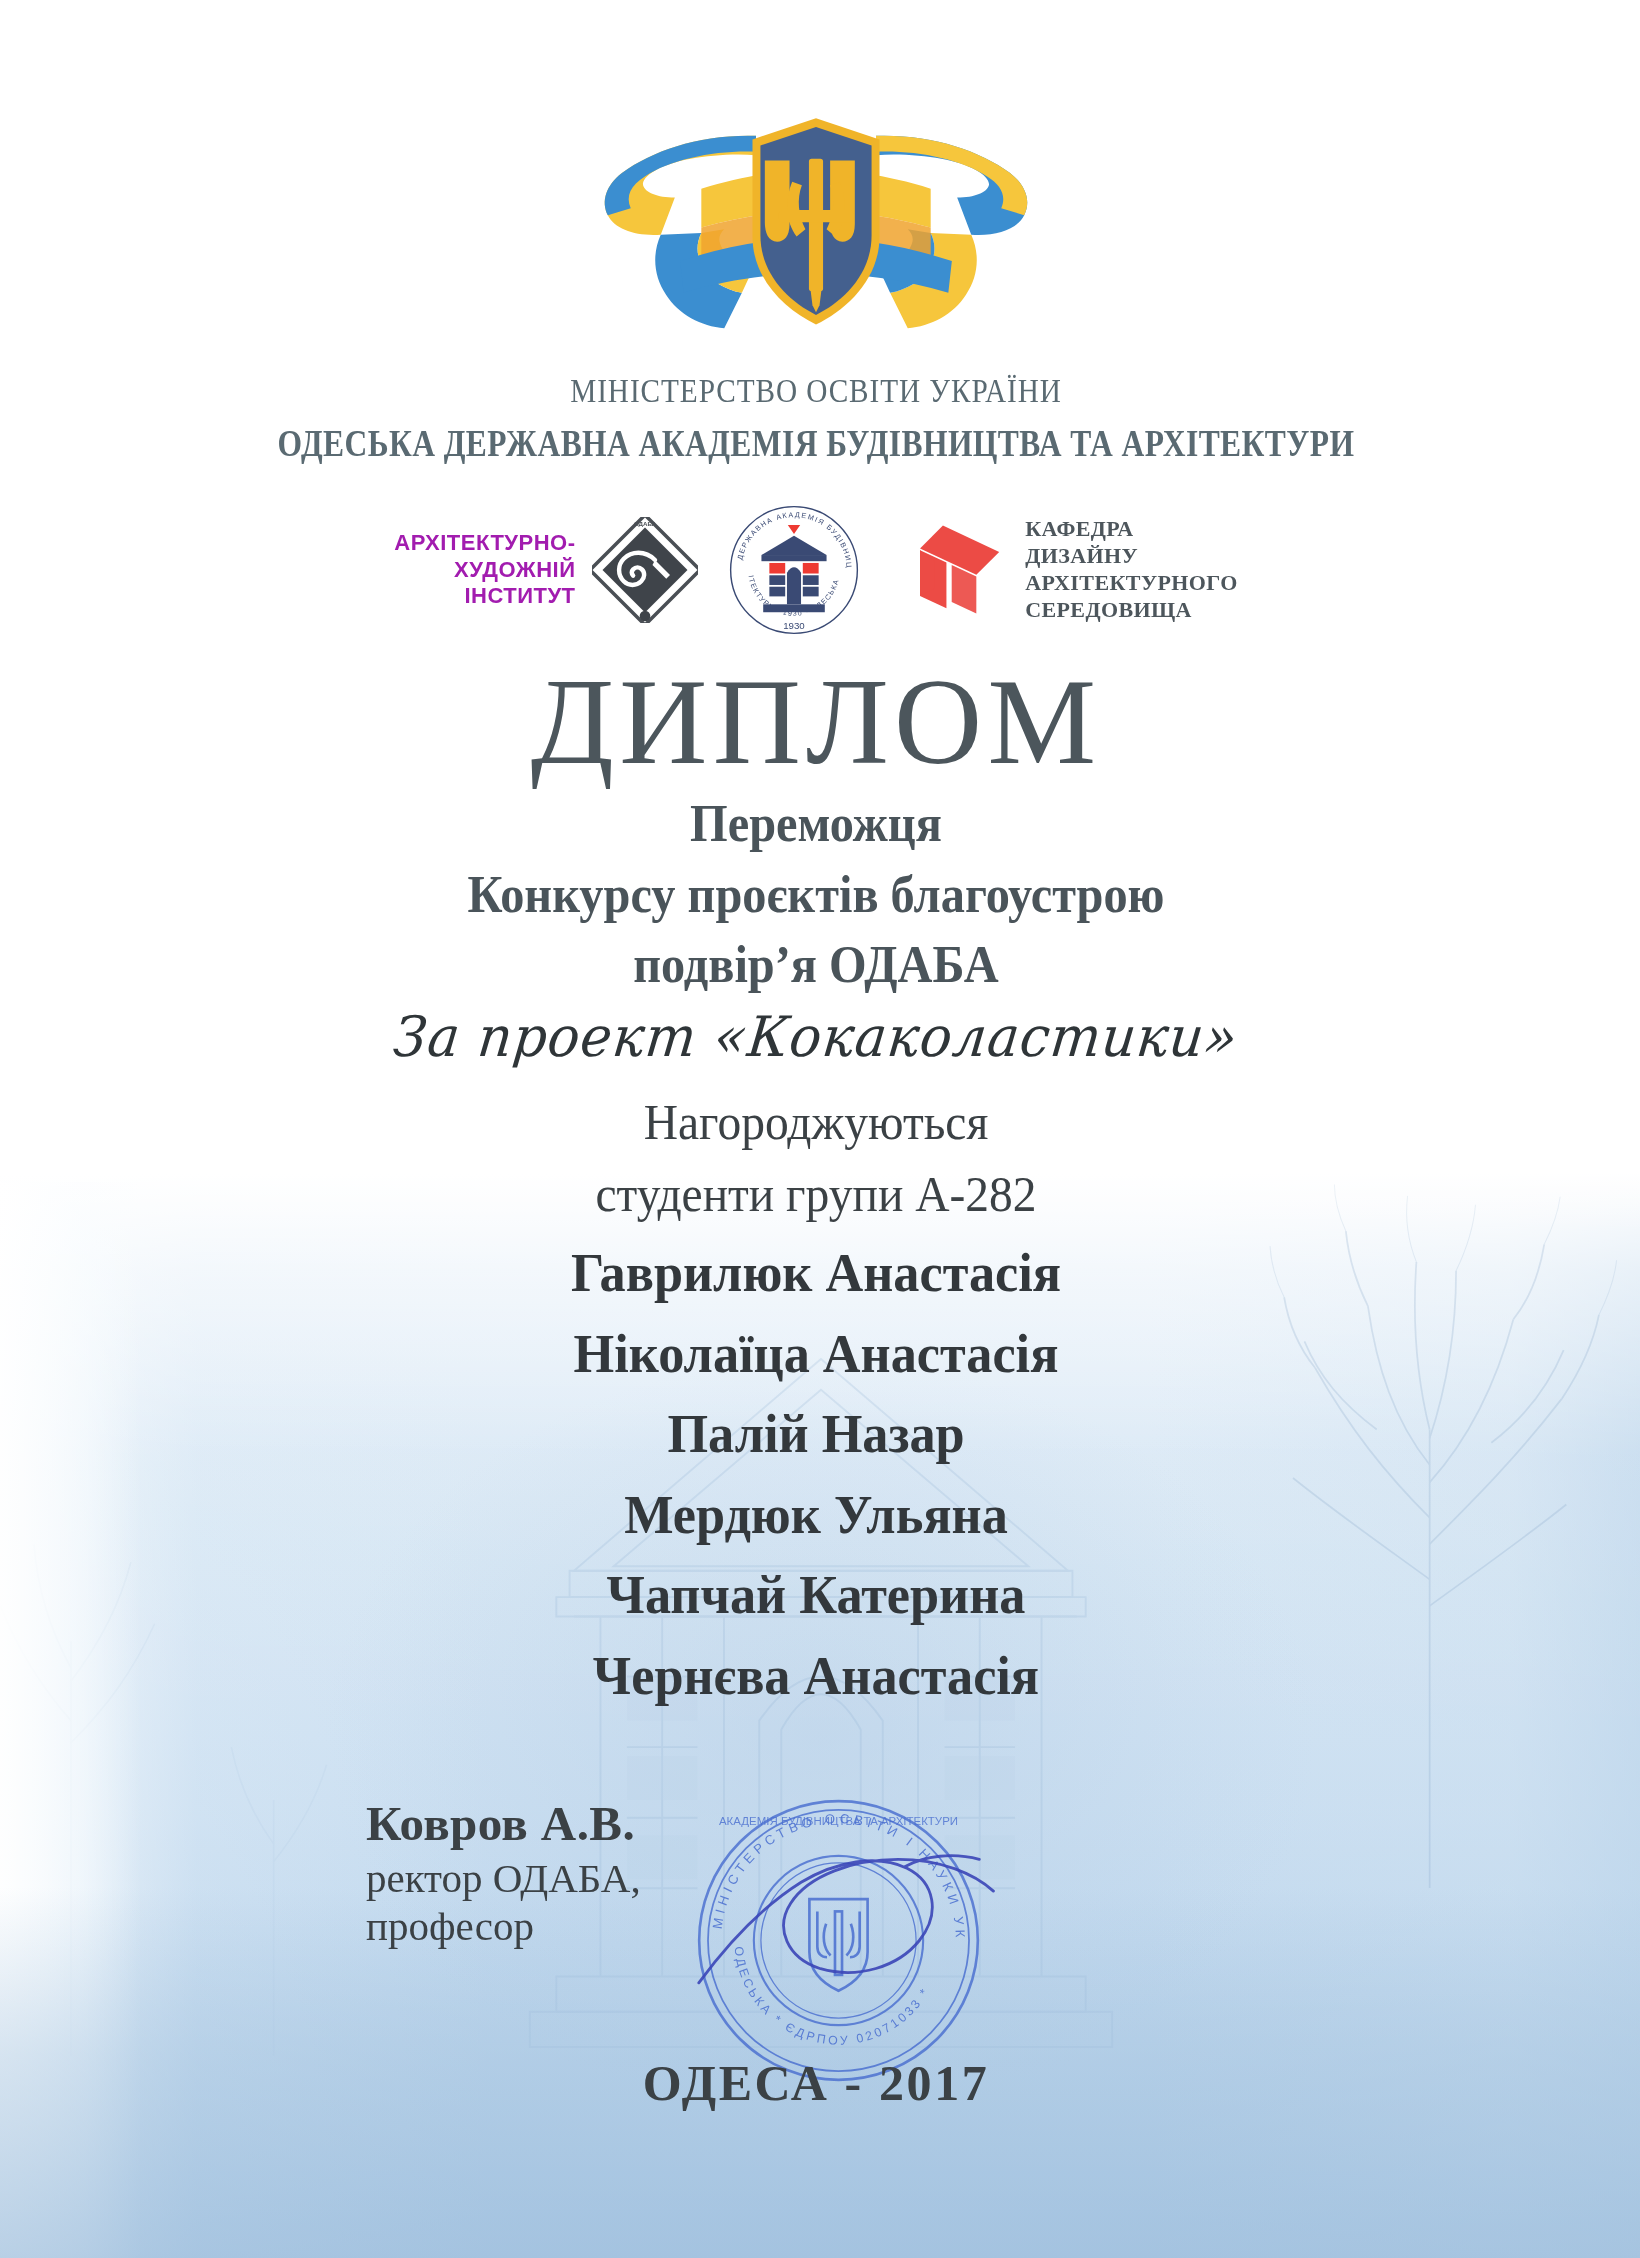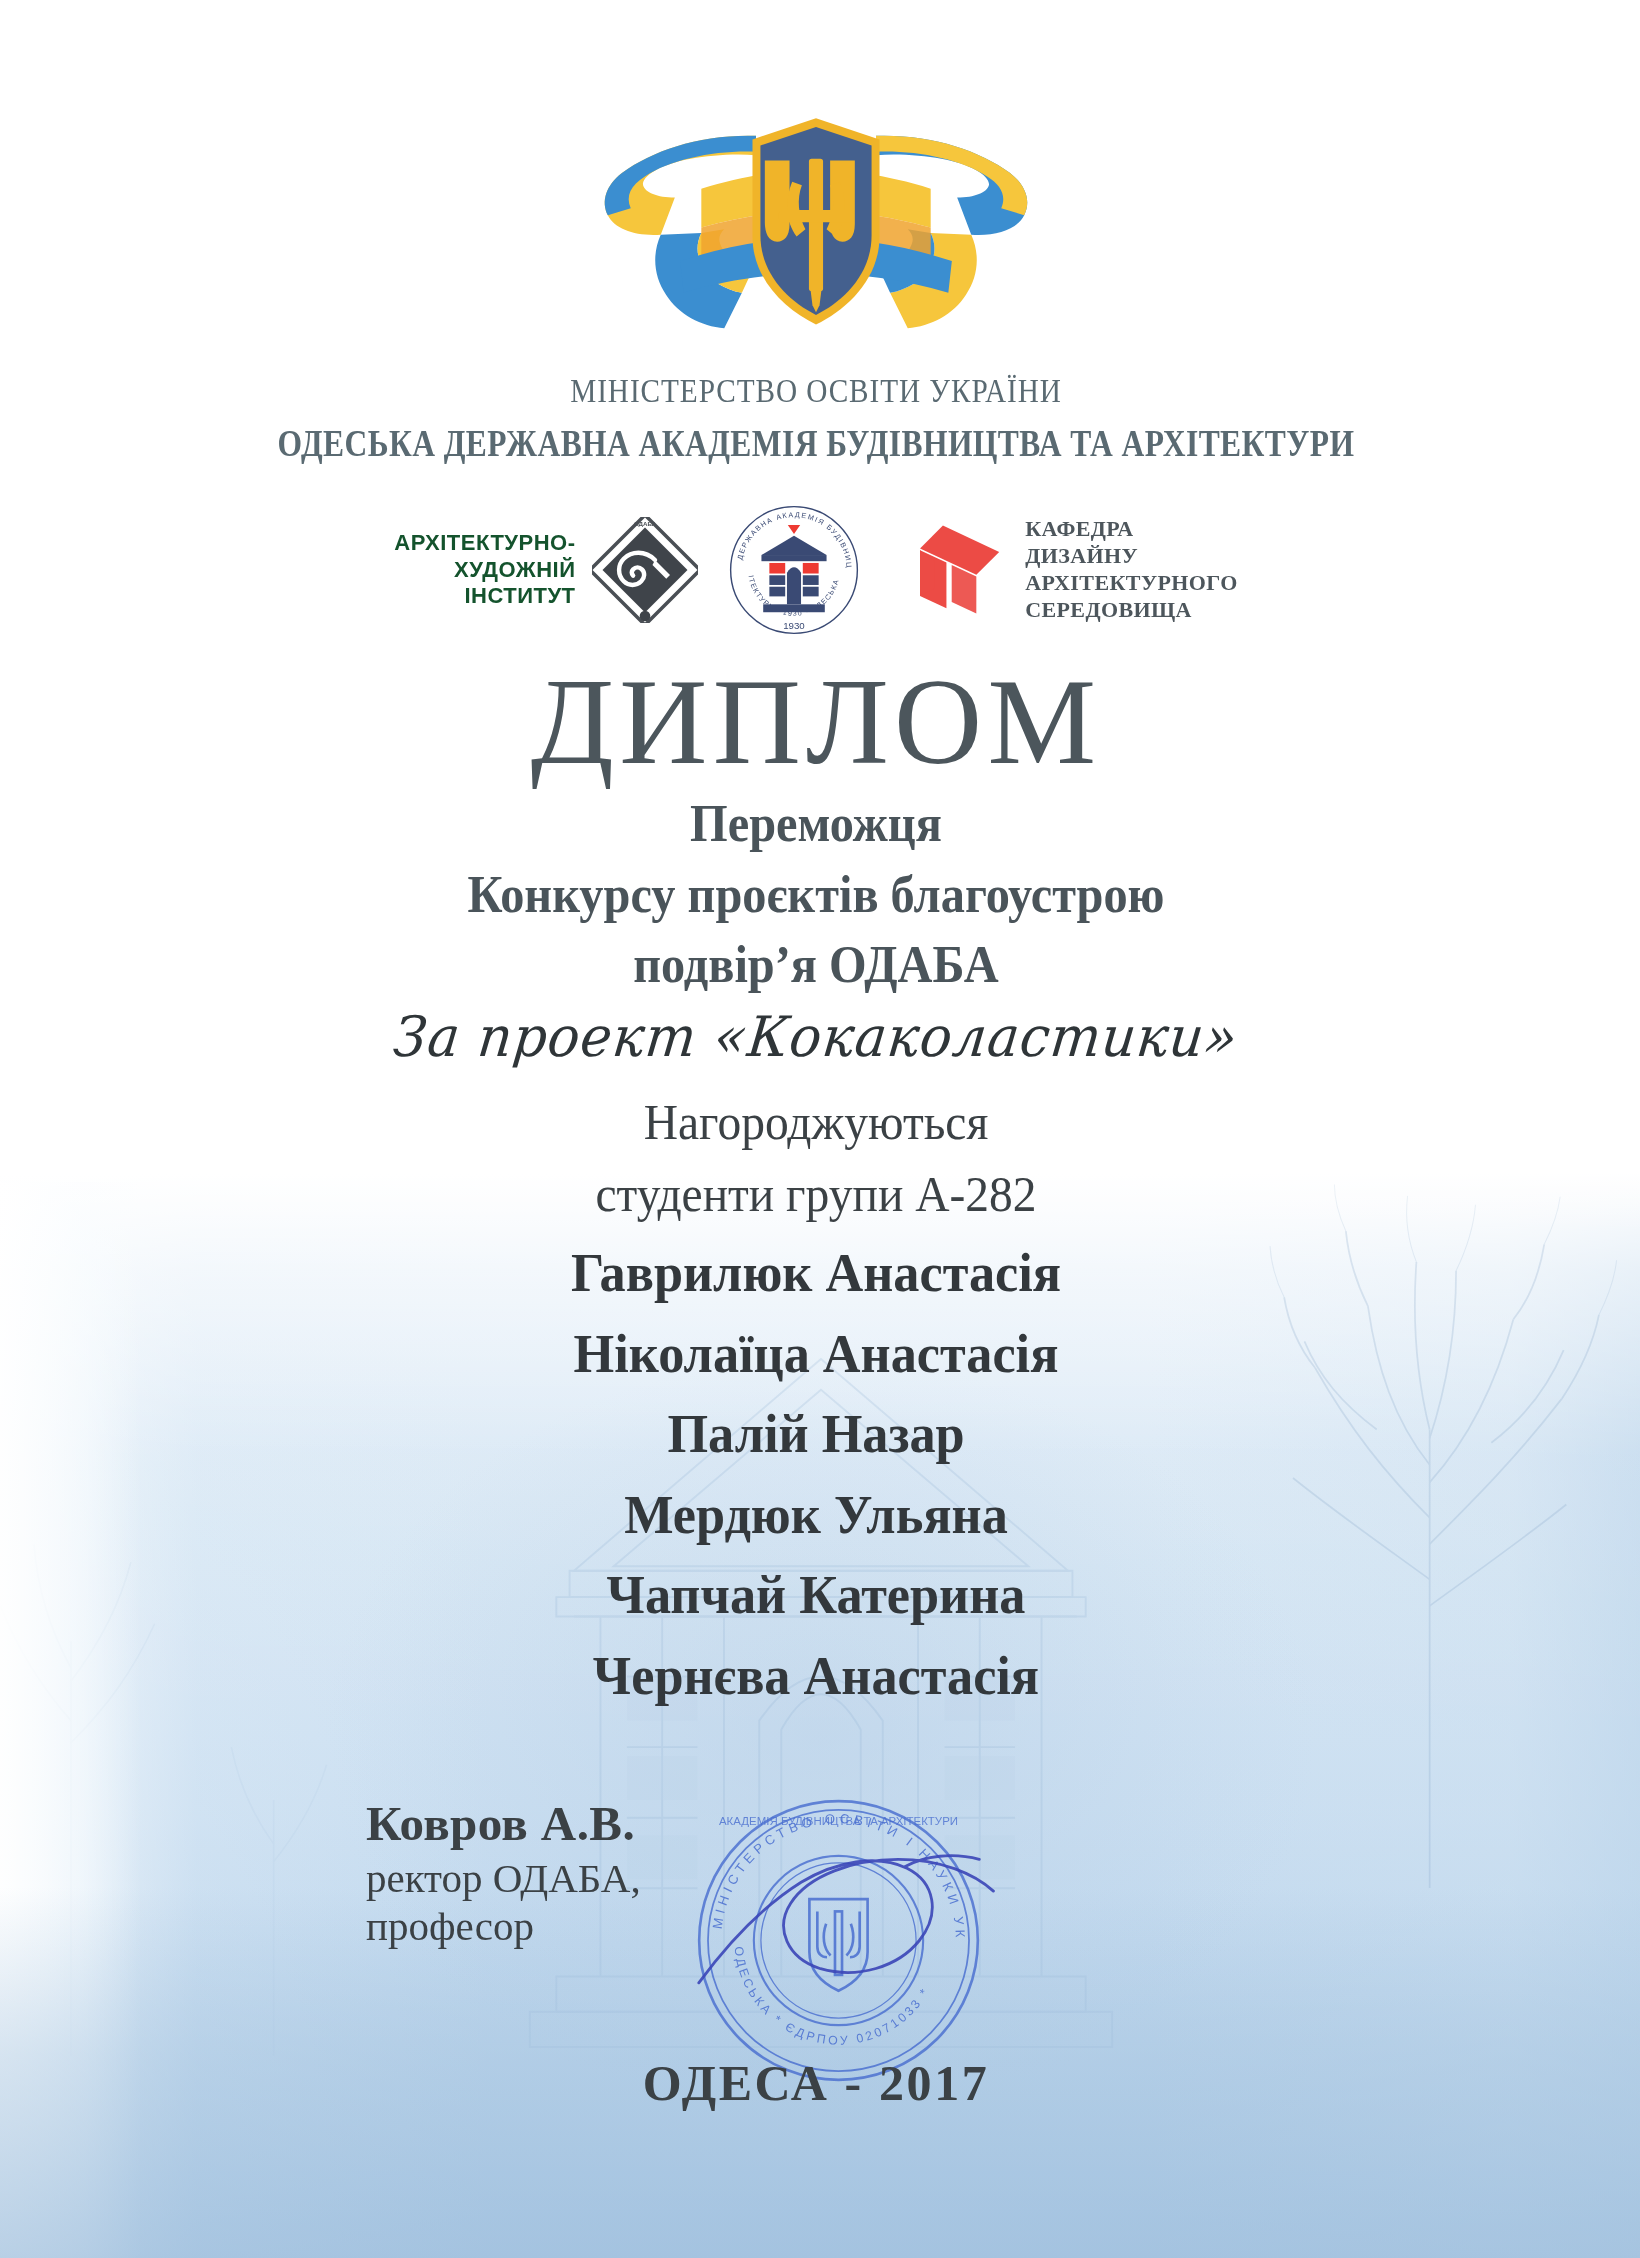--- a/index.html
+++ b/index.html
@@ -57,21 +57,21 @@
 
   
   .logos {
     display:flex; align-items:center; justify-content:center;
     gap:0px; margin-top:39px; height:132px;
   }
   .logo-cell { display:flex; align-items:center; height:132px; }
 
   .ahi-text {
     font-family:"Liberation Sans", sans-serif;
-    font-size:22px; font-weight:bold; line-height:1.22; color:#14532d;
+    font-size:22px; font-weight:bold; line-height:1.22; color:#a21caf;
     text-align:right; letter-spacing:0.5px; padding-right:16px;
   }
   .ahi-mark { width:106px; height:106px; }
   .seal-mark { width:132px; height:132px; margin-left:30px; }
   .kdas-mark { width:95px; height:95px; margin-left:53px; }
   .kdas-text {
     font-family:Liberation Serif, serif;
     font-size:22px; font-weight:bold; line-height:1.22; color:#4d565c;
     text-align:left; letter-spacing:0.4px; padding-left:17.6px;
   }

